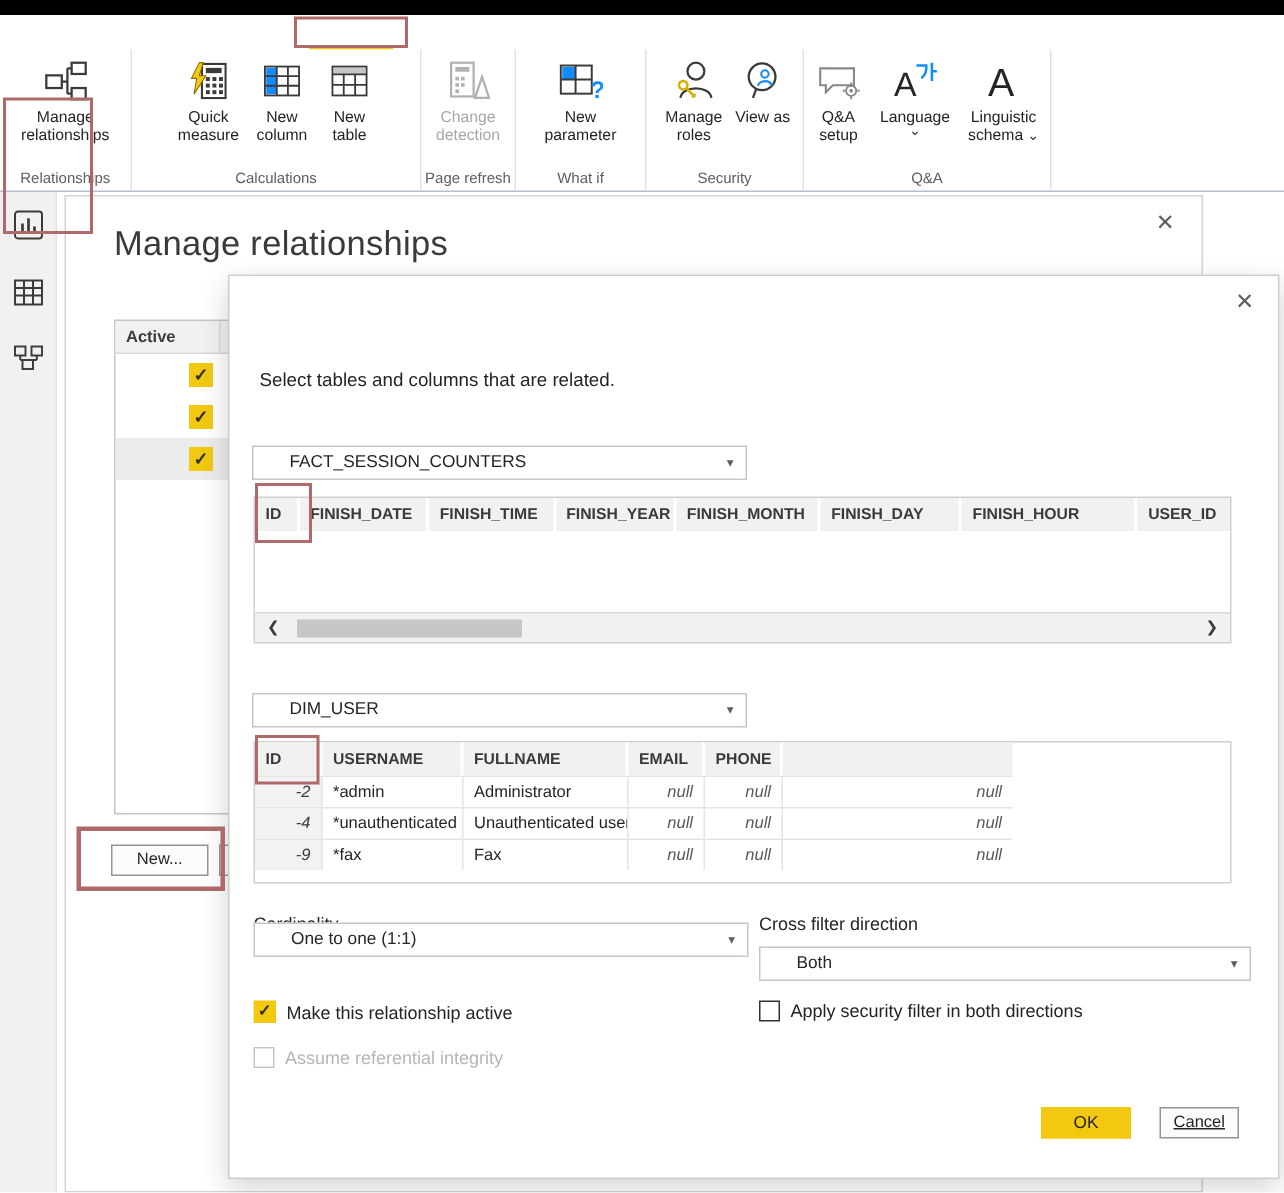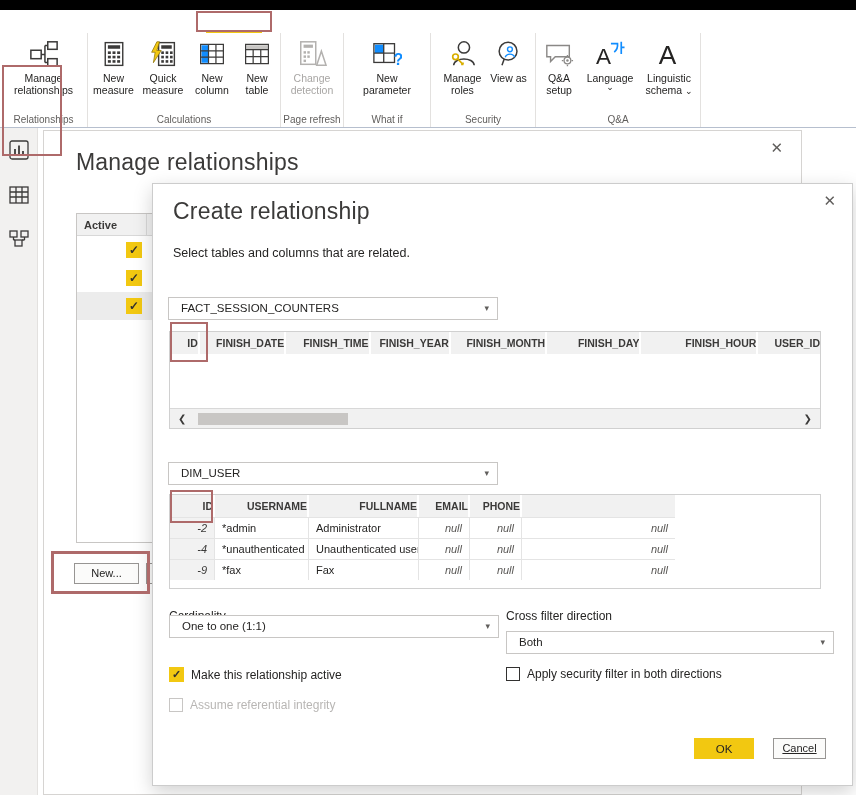--- a/index.html
+++ b/index.html
@@ -43,27 +43,27 @@
   .mng-cb-cell { width:70px; display:flex; justify-content:flex-end; padding-right:5px; }
   .cb-yellow { width:16px; height:16px; background:#f2c811; color:#323130; font-size:12px; font-weight:bold; text-align:center; line-height:16px; }
   .btn { border:1px solid #979593; background:#fbfbfa; font-size:11px; color:#252423; text-align:center; cursor:pointer; }
 
   
   .ann { position:absolute; border:2px solid #ae6a6a; pointer-events:none; z-index:50; }
   .ann3 { border-width:3px; }
 
   
   .subtitle { position:absolute; font-size:12.5px; color:#252423; }
-  .dd { position:absolute; height:23px; border:1px solid #c8c6c4; background:#fff; font-size:11.5px; color:#252423; line-height:21px; padding-left:12px; cursor:pointer; }
+  .dd { position:absolute; height:23px; border:1px solid #c8c6c4; background:#fff; font-size:11.5px; color:#252423; line-height:21px; padding-left:24px; cursor:pointer; }
   .dd .caret { position:absolute; right:8px; top:0; font-size:9px; color:#605e5c; line-height:21px; }
   .field-label { position:absolute; font-size:12px; color:#252423; }
 
   .ptable { position:absolute; border:1px solid #d0d0d0; background:#fff; }
   .pt-head { display:flex; background:#f1f1f1; height:22px; }
-  .pt-hcell { font-size:10.5px; font-weight:bold; color:#3b3a39; line-height:22px; padding-left:7px; border-right:2px solid #fff; overflow:hidden; white-space:nowrap;text-align:right; }
+  .pt-hcell { font-size:10.5px; font-weight:bold; color:#3b3a39; line-height:22px; padding-left:7px; border-right:2px solid #fff; overflow:hidden; white-space:nowrap; }
   .pt-row { display:flex; height:21px; border-top:1px solid #e4e4e4; }
   .pt-cell { font-size:11px; color:#252423; line-height:20px; padding:0 7px; border-right:1px solid #e4e4e4; overflow:hidden; white-space:nowrap; }
   .pt-cell.idc { background:#f2f2f2; font-style:italic; text-align:right; color:#3b3a39; }
   .pt-cell.nullc { font-style:italic; text-align:right; color:#5a5856; }
   .hscroll { position:absolute; left:0; bottom:0; width:100%; height:20px; background:#f1f1f1; border-top:1px solid #d8d8d8; }
   .hs-arrow { position:absolute; top:0; height:20px; line-height:20px; font-size:10px; color:#3b3a39; cursor:pointer; }
   .hs-thumb { position:absolute; top:4px; height:12px; background:#c8c6c4; cursor:grab; }
 
   .cb-row { position:absolute; display:flex; align-items:center; gap:7px; font-size:12px; color:#252423; }
   .cb-empty { width:14px; height:14px; border:1.5px solid #323130; background:#fff; }
@@ -99,40 +99,20 @@
           </span>
           <span class="rlabel">Manage relationships</span>
         </div>
       </div>
       <div class="rglabel">Relationships</div>
     </div>
     <div class="ann" style="left:2px; top:32px; width:60px; height:91px;"></div>
 
     <div class="rgroup" style="left:88px; width:193px;">
       <div class="rbtns">
-        <div class="rbtn" style="width:47px">
-          <span class="ricon">
-            <svg width="28" height="28" viewBox="0 0 32 32">
-                <rect x="6" y="3" width="20" height="26" fill="none" stroke="#3b3a39" stroke-width="1.6"></rect>
-                <rect x="9" y="6" width="14" height="4" fill="#3b3a39"></rect>
-                <g fill="#3b3a39">
-                  <rect x="9" y="13" width="3.4" height="3"></rect>
-                  <rect x="14.3" y="13" width="3.4" height="3"></rect>
-                  <rect x="19.6" y="13" width="3.4" height="3"></rect>
-                  <rect x="9" y="18" width="3.4" height="3"></rect>
-                  <rect x="14.3" y="18" width="3.4" height="3"></rect>
-                  <rect x="19.6" y="18" width="3.4" height="3"></rect>
-                  <rect x="9" y="23" width="3.4" height="3"></rect>
-                  <rect x="14.3" y="23" width="3.4" height="3"></rect>
-                  <rect x="19.6" y="23" width="3.4" height="3"></rect>
-                </g>
-              </svg>
-          </span>
-          <span class="rlabel">New measure</span>
-        </div>
         <div class="rbtn" style="width:50px">
           <span class="ricon">
             <svg width="28" height="28" viewBox="0 0 32 32">
                 <rect x="11" y="3" width="18" height="26" fill="none" stroke="#3b3a39" stroke-width="1.6"></rect>
                 <rect x="14" y="6" width="12" height="4" fill="#3b3a39"></rect>
                 <g fill="#3b3a39">
                   <rect x="14" y="13" width="3" height="3"></rect>
                   <rect x="19" y="13" width="3" height="3"></rect>
                   <rect x="24" y="13" width="3" height="3"></rect>
                   <rect x="14" y="18" width="3" height="3"></rect>
@@ -328,21 +308,20 @@
       </div>
     </div>
 
     <div class="btn" style="position:absolute; left:30px; top:432px; width:65px; height:21px; line-height:19px;">New...</div>
     <div class="btn" style="position:absolute; left:102px; top:432px; width:14px; height:21px;"></div>
     <div class="ann ann3" style="left:7px; top:420px; width:99px; height:43px;"></div>
   </div>
 
   <div class="dialog crt">
     <span class="close-x" style="right:16px; top:8px;">✕</span>
-    <div class="dlg-title" style="position:absolute; left:20px; top:14px;">Create relationship</div>
     <div class="subtitle" style="left:20px; top:62px;">Select tables and columns that are related.</div>
 
     <div class="dd" style="left:15px; top:113px; width:330px;">
       <span>FACT_SESSION_COUNTERS</span>
       <span class="caret">▾</span>
     </div>
 
     <div class="ptable" style="left:16px; top:147px; width:652px; height:98px;">
       <div class="pt-head">
         <div class="pt-hcell" style="width:30px">ID</div>

